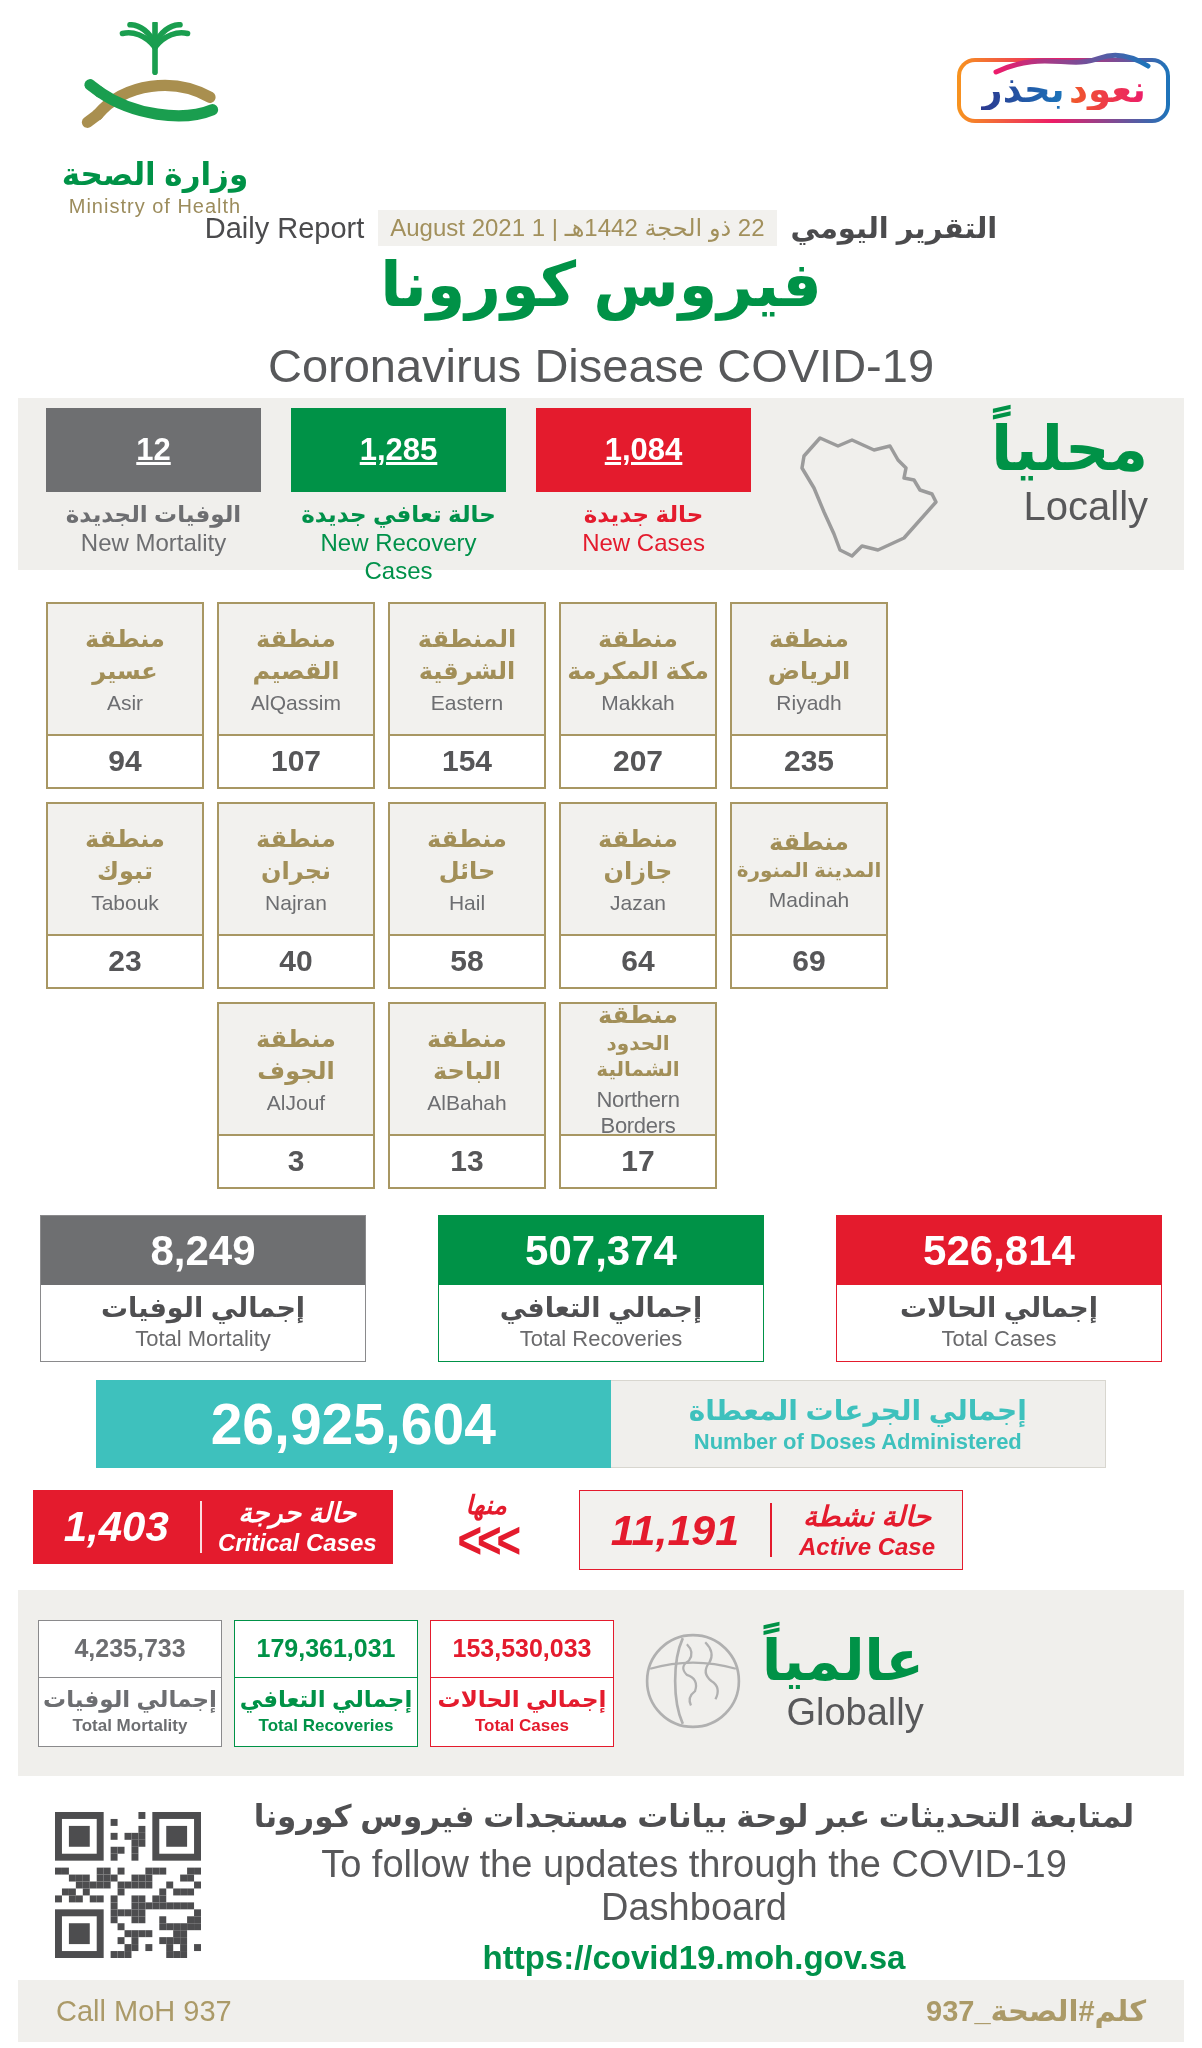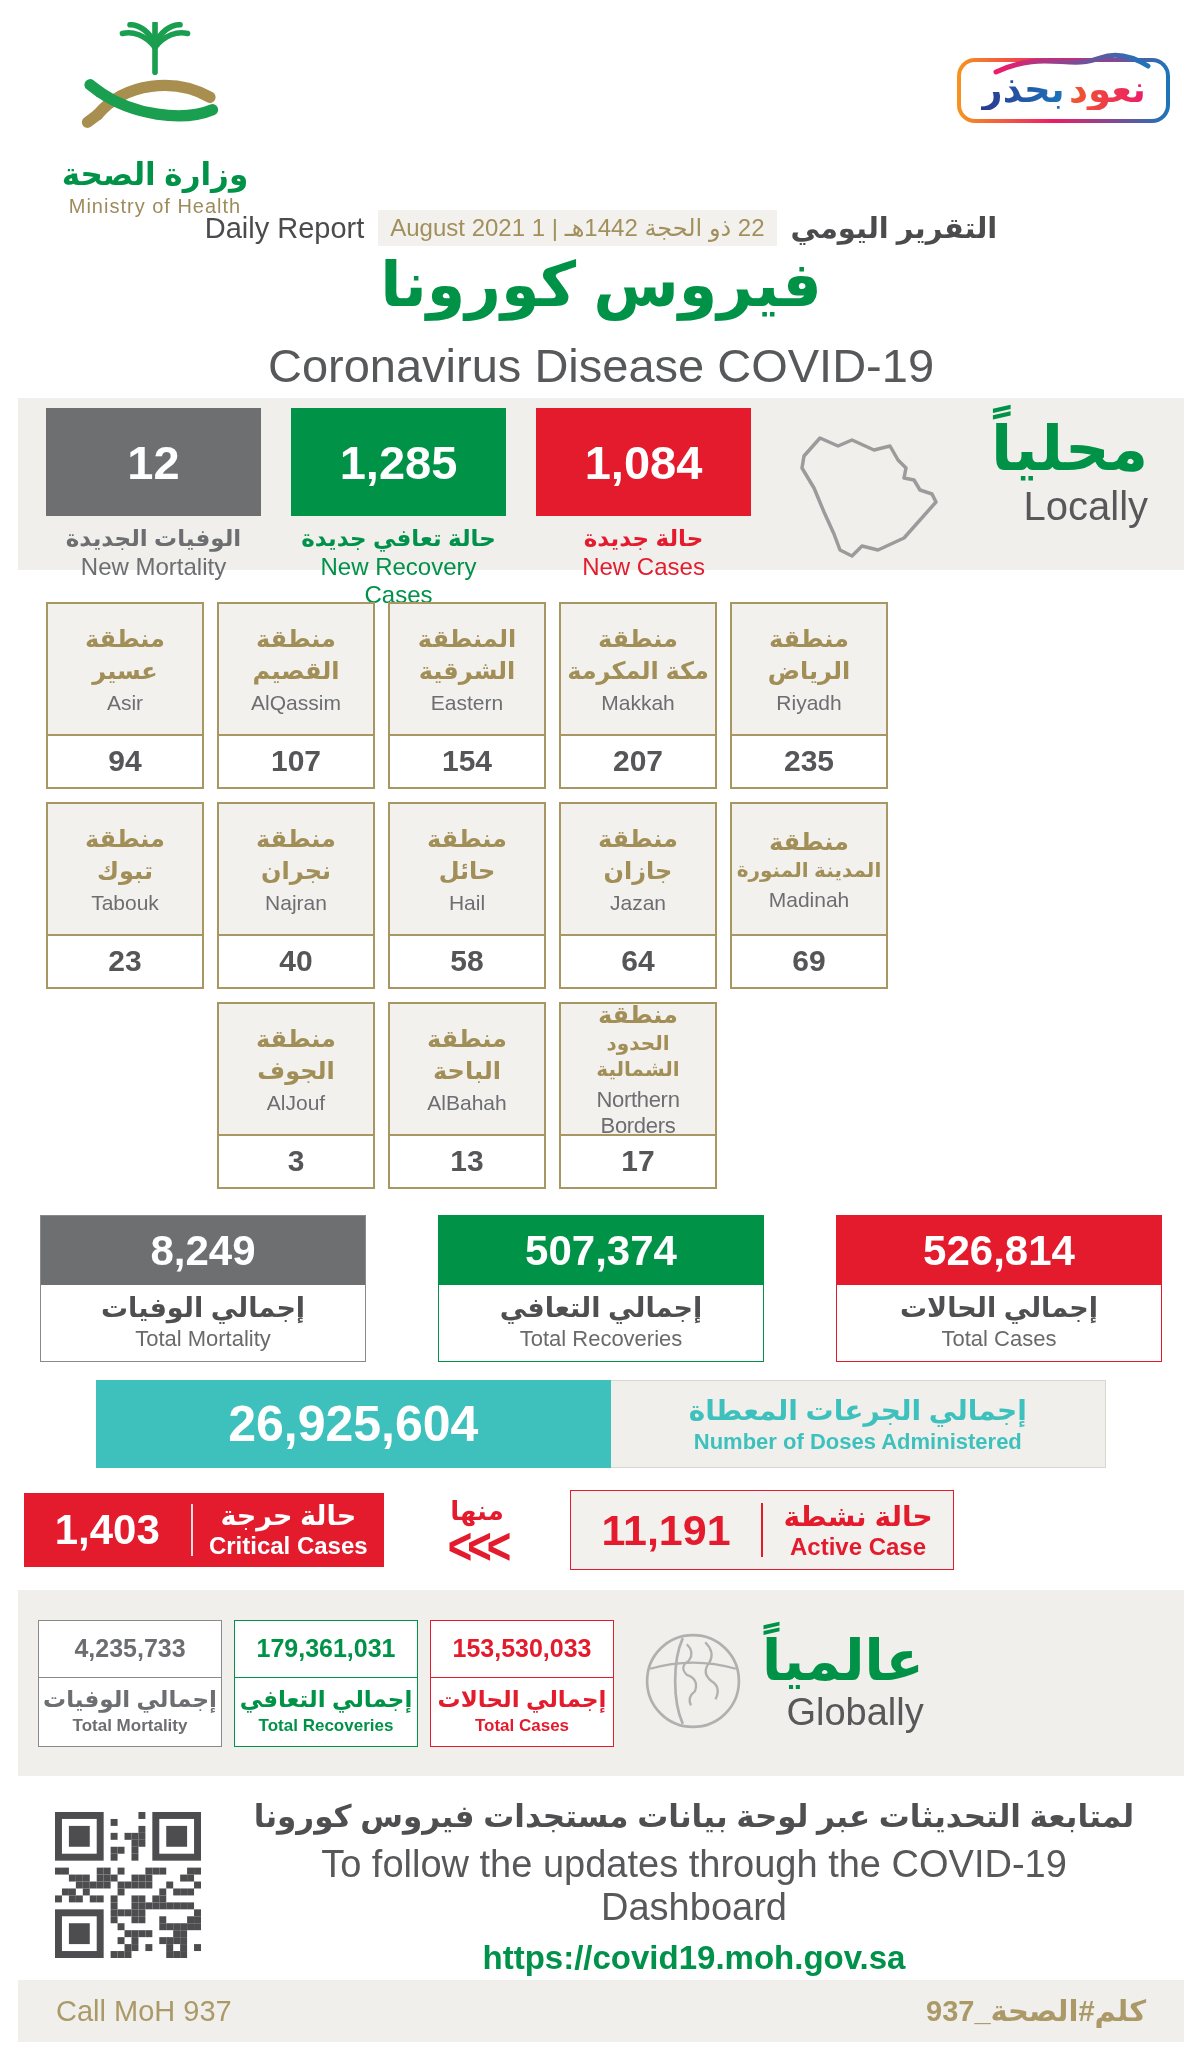--- a/index.html
+++ b/index.html
@@ -24,21 +24,21 @@
   .badge .swoosh{position:absolute;top:-14px;right:14px;}
   .report-row{position:absolute;top:210px;left:0;right:0;display:flex;justify-content:center;align-items:center;gap:14px;}
   .report-en{font-size:29px;color:#4b4b4d;}
   .date-chip{background:#f2f1ee;color:#a2905c;font-size:24px;padding:4px 12px;direction:rtl;}
   .report-ar{font-size:29px;font-weight:bold;color:#4b4b4d;direction:rtl;}
   .main-title{position:absolute;top:248px;left:0;right:0;text-align:center;font-size:62px;font-weight:bold;color:#009247;letter-spacing:2px;direction:rtl;}
   .sub-title{position:absolute;top:338px;left:0;right:0;text-align:center;font-size:47px;color:#57585a;}
   
   .locally{height:162px;display:flex;align-items:flex-start;padding:10px 28px 0 28px;gap:30px;}
   .stat{width:216px;text-align:center;}
-  .stat-box{height:108px;display:flex;align-items:center;justify-content:center;color:#fff;font-weight:bold;font-size:47px;}
+  .stat-box{height:84px;display:flex;align-items:center;justify-content:center;color:#fff;font-weight:bold;font-size:31px;text-decoration:underline;}
   .bg-gray{background:#6e6f71;} .bg-green{background:#009247;} .bg-red{background:#e41b2d;}
   .stat-ar{font-weight:bold;font-size:23px;margin-top:9px;direction:rtl;}
   .stat-en{font-size:24px;margin-top:1px;}
   .c-gray{color:#6d6e71;} .c-green{color:#00914a;} .c-red{color:#e41b2d;}
   .map-wrap{padding-top:8px;}
   .loc-head{margin-left:auto;text-align:right;padding-top:10px;padding-right:8px;}
   .loc-ar{color:#009247;font-weight:bold;font-size:62px;line-height:1.0;direction:rtl;}
   .loc-en{color:#58585a;font-size:40px;margin-top:4px;}
   
   .rgrid{display:grid;grid-template-columns:repeat(5,158px);gap:13px;margin:32px 0 0 46px;}
@@ -53,26 +53,26 @@
   
   .totals{display:flex;justify-content:space-between;padding:0 40px;margin-top:26px;}
   .tbox{width:324px;}
   .tbox .thead{height:69px;display:flex;align-items:center;justify-content:center;color:#fff;font-weight:bold;font-size:42px;}
   .tbox .tbody{text-align:center;padding:7px 0 9px 0;background:#fff;}
   .tbody-ar{font-weight:bold;font-size:27px;color:#4f4f51;direction:rtl;}
   .tbody-en{font-size:22px;color:#6a6a6c;margin-top:2px;}
   .bd-gray{border:1px solid #8a8a8c;} .bd-green{border:1px solid #009247;} .bd-red{border:1px solid #e41b2d;}
   
   .doses{display:flex;margin:18px 96px 0 96px;height:88px;}
-  .doses-num{width:51%;background:#3ec1bd;color:#fff;font-weight:bold;font-size:50px;display:flex;align-items:center;justify-content:center;}
+  .doses-num{width:51%;background:#3ec1bd;color:#fff;font-weight:bold;font-size:57px;display:flex;align-items:center;justify-content:center;}
   .doses-label{width:49%;background:#f0efec;border:1px solid #d8d6cf;border-left:none;display:flex;flex-direction:column;align-items:center;justify-content:center;color:#3ec1bd;}
   .doses-ar{font-weight:bold;font-size:28px;direction:rtl;}
   .doses-en{font-size:22px;font-weight:bold;margin-top:2px;}
   
-  .critical-row{display:flex;align-items:center;margin:22px 0 0 24px;gap:38px;}
+  .critical-row{display:flex;margin:22px 0 0 33px;gap:38px;font-style:italic;}
   .crit-box{width:360px;height:74px;background:#e41b2d;color:#fff;display:flex;align-items:center;}
   .crit-num{flex:1;text-align:center;font-weight:bold;font-size:42px;}
   .crit-div{width:2px;height:52px;background:rgba(255,255,255,.85);}
   .crit-labels{flex:1.15;text-align:center;}
   .crit-ar{font-weight:bold;font-size:27px;direction:rtl;}
   .crit-en{font-size:24px;font-weight:bold;margin-top:0px;}
   .minha{color:#e41b2d;text-align:center;width:110px;}
   .minha-ar{font-weight:bold;font-size:26px;direction:rtl;}
   .chevrons{font-weight:bold;font-size:42px;letter-spacing:-5px;transform:scaleY(1.25);line-height:.9;}
   .active-box{width:382px;height:78px;background:#f2f1ee;border:1px solid #e41b2d;color:#e41b2d;display:flex;align-items:center;}

